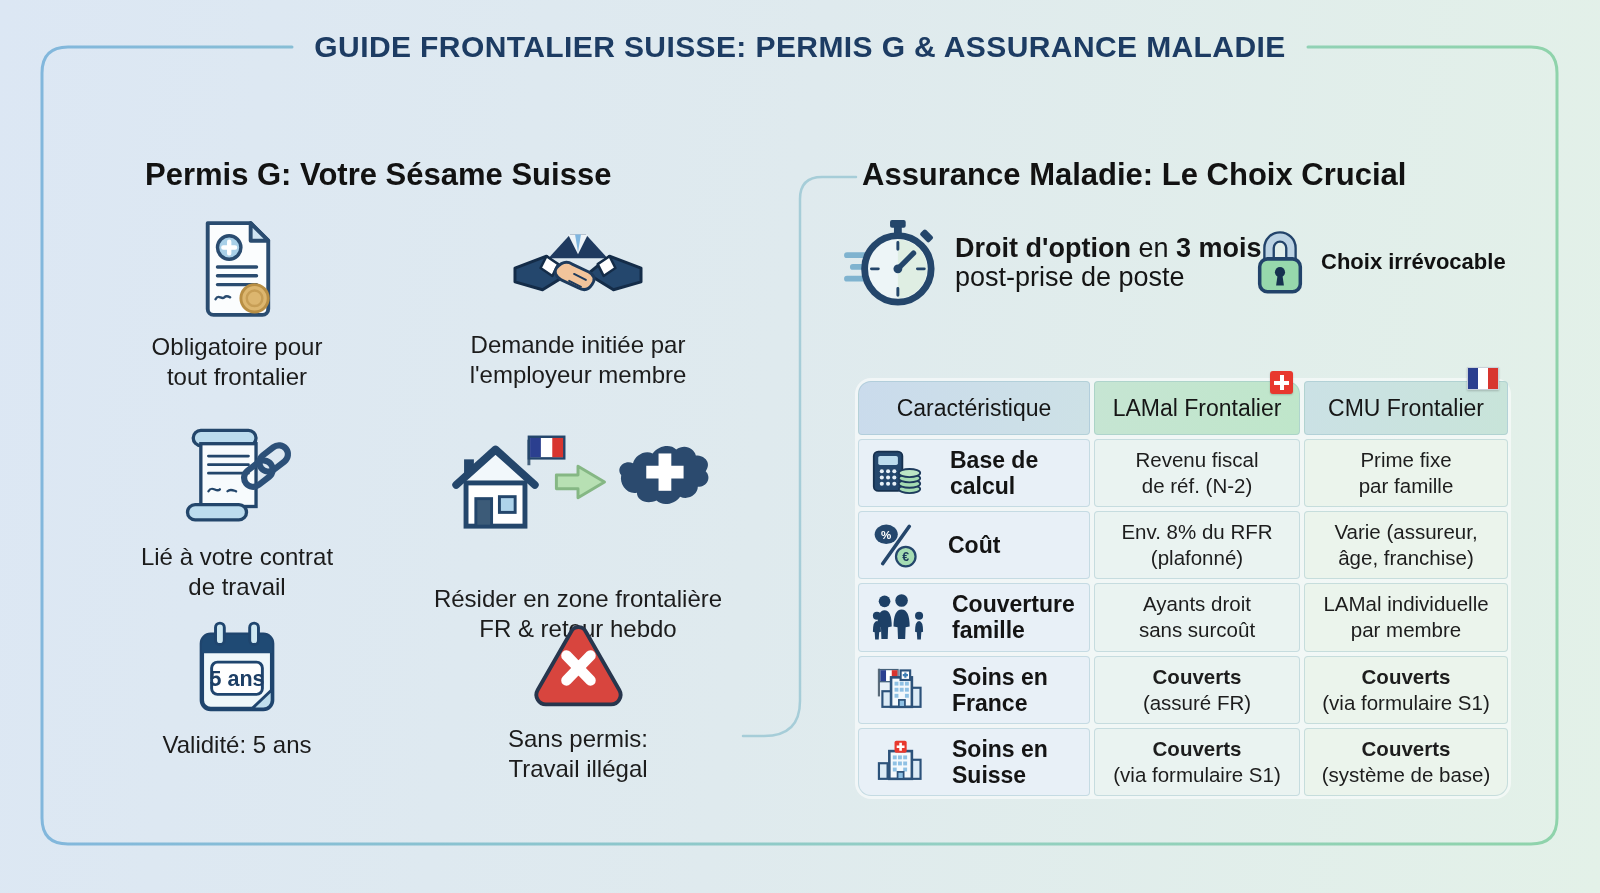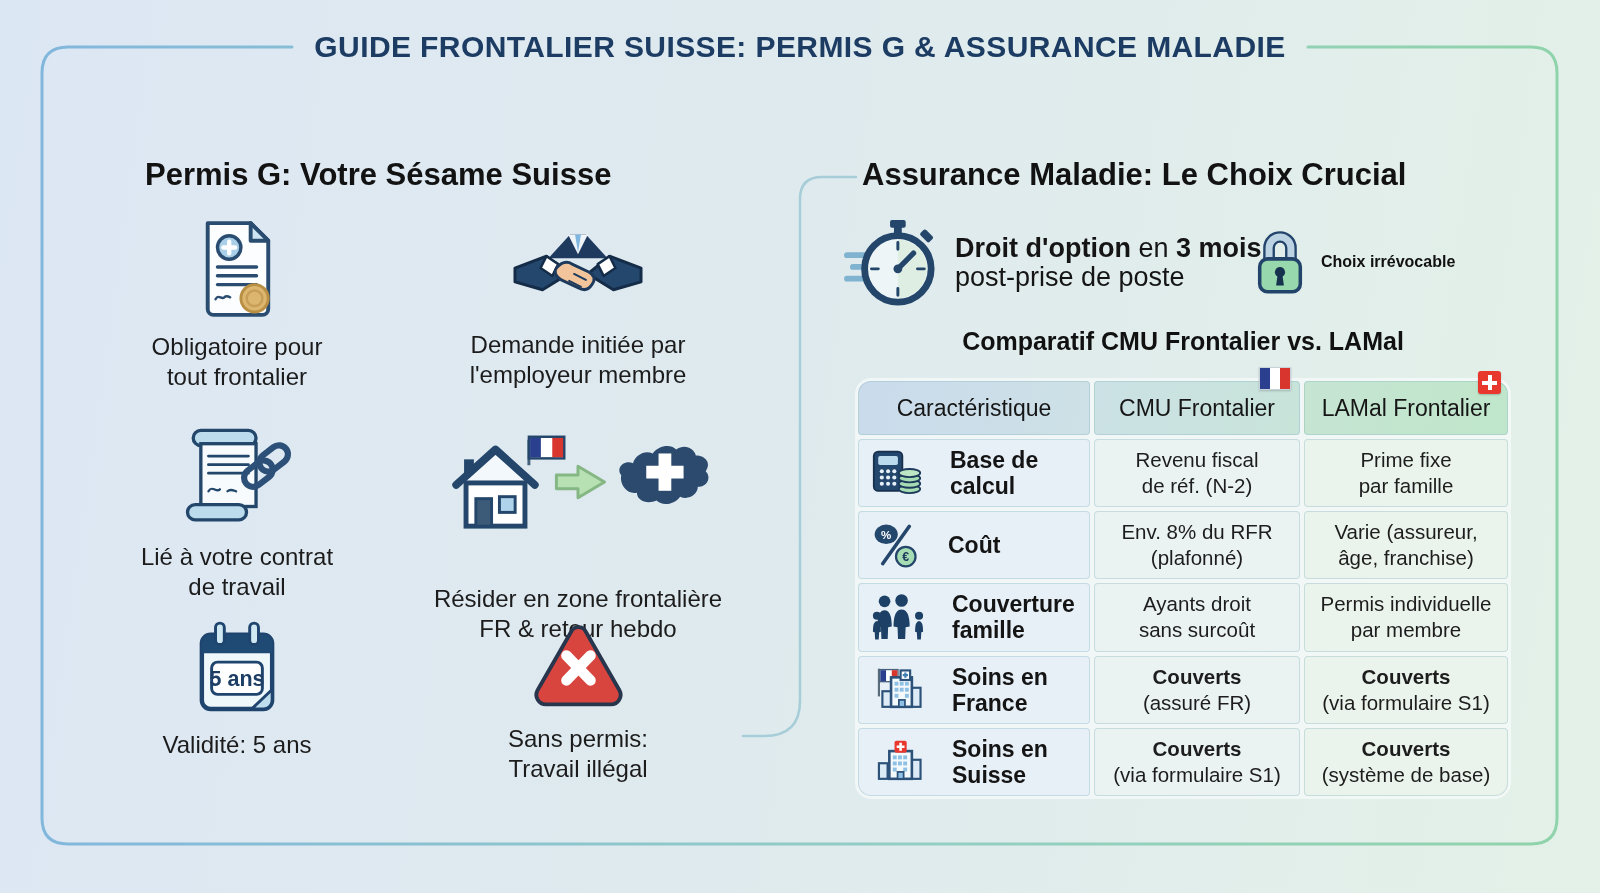--- a/index.html
+++ b/index.html
@@ -10,21 +10,21 @@
   .main-title{position:absolute;left:0;top:30px;width:100%;text-align:center;
     font-size:30px;font-weight:700;color:#1d3c63;letter-spacing:.4px;z-index:2;}
   .sec-title{position:absolute;font-size:31px;font-weight:700;color:#121212;z-index:2;white-space:nowrap;}
   .lt{left:145px;top:157px;} .rt{left:862px;top:157px;}
   .item{position:absolute;display:flex;flex-direction:column;align-items:center;z-index:2;}
   .item .cap{margin-top:12px;text-align:center;font-size:24px;line-height:30px;color:#1c1c1c;}
   .cap span{display:block;white-space:nowrap;}
   .info{position:absolute;display:flex;align-items:center;z-index:2;}
   .info-text{margin-left:14px;font-size:27px;line-height:29px;color:#151515;}
   .info-text .b{font-weight:700;}
-  .lock-label{margin-left:16px;font-size:16px;font-weight:700;color:#111;white-space:nowrap;}
+  .lock-label{margin-left:16px;font-size:22px;font-weight:700;color:#111;white-space:nowrap;}
   .cmp-title{position:absolute;left:855px;top:327px;width:656px;text-align:center;
     font-size:25px;font-weight:700;color:#111;z-index:2;}
   .gtable{position:absolute;left:855px;top:378px;width:656px;height:421px;box-sizing:border-box;
     background:rgba(255,255,255,.55);border-radius:16px;padding:3px;display:grid;
     grid-template-columns:232px 206px 1fr;grid-template-rows:54px repeat(5,1fr);gap:4px;z-index:2;}
   .cell{border:1px solid rgba(140,185,195,.38);border-radius:4px;display:flex;
     align-items:center;justify-content:center;box-sizing:border-box;}
   .hcell{font-size:23px;font-weight:400;color:#161616;position:relative;}
   .h1{background:linear-gradient(100deg,#cadbec,#cde1e6);border-radius:13px 4px 4px 4px;}
   .h2{background:linear-gradient(100deg,#cbe1e5,#c8e4d9);}
@@ -193,37 +193,36 @@
     <svg width="50" height="72" viewBox="0 0 64 88">
       <path d="M18 42 V26 a14 14 0 0 1 28 0 v16" fill="none" stroke="#22436a" stroke-width="15" stroke-linecap="round"></path>
       <path d="M18 42 V26 a14 14 0 0 1 28 0 v16" fill="none" stroke="#bcd3e4" stroke-width="9" stroke-linecap="round"></path>
       <rect x="6" y="40" width="52" height="42" rx="10" fill="#97d8ac" stroke="#22436a" stroke-width="4.5"></rect>
       <circle cx="32" cy="57" r="6.5" fill="#16324f"></circle>
       <path d="M29 60 l-2 14 h10 l-2 -14 Z" fill="#16324f"></path>
     </svg>
     <div class="lock-label">Choix irrévocable</div>
   </div>
 
-  <div class="cmp-title">Comparatif CMU Frontalier vs. LAMal</div>
 
   <div class="gtable">
     <div class="cell hcell h1">
         <span>Caractéristique</span>
       </div>
+    <div class="cell hcell h3">
+        <span>LAMal Frontalier</span>
+      <div class="flag-ch"></div>
+    </div>
     <div class="cell hcell h2">
         <span>CMU Frontalier</span>
       <div class="flag-fr">
           <i></i>
           <i></i>
           <i></i>
         </div>
-    </div>
-    <div class="cell hcell h3">
-        <span>LAMal Frontalier</span>
-      <div class="flag-ch"></div>
     </div>
 
     <div class="cell c1">
       <svg width="50" height="48" viewBox="0 0 56 52">
         <rect x="2" y="2" width="32" height="44" rx="5" fill="#24476d" stroke="#16304e" stroke-width="2"></rect>
         <rect x="7" y="7" width="22" height="10" rx="2" fill="#bcdcee"></rect>
         <g fill="#e8f1f8">
           <circle cx="11" cy="24" r="2.3"></circle>
             <circle cx="18" cy="24" r="2.3"></circle>
             <circle cx="25" cy="24" r="2.3"></circle>
@@ -293,21 +292,21 @@
       <div class="rlabel">
           <span>Couverture</span>
           <span>famille</span>
         </div>
     </div>
     <div class="cell c2 val">
         <span>Ayants droit</span>
         <span>sans surcoût</span>
       </div>
     <div class="cell c3 val">
-        <span>Permis individuelle</span>
+        <span>LAMal individuelle</span>
         <span>par membre</span>
       </div>
 
     <div class="cell c1">
       <svg width="52" height="47" viewBox="0 0 60 52">
         <path d="M8 2 v32" stroke="#5a6b7a" stroke-width="2.5"></path>
         <rect x="9" y="3" width="21" height="14" fill="#fff" stroke="#44607a" stroke-width="1.5"></rect>
         <rect x="9.7" y="3.7" width="6.5" height="12.6" fill="#2b3f8f"></rect>
         <rect x="22.8" y="3.7" width="6.5" height="12.6" fill="#d8352f"></rect>
         <rect x="12" y="28" width="10" height="18" fill="#dcebf6" stroke="#2c527a" stroke-width="2.5"></rect>

